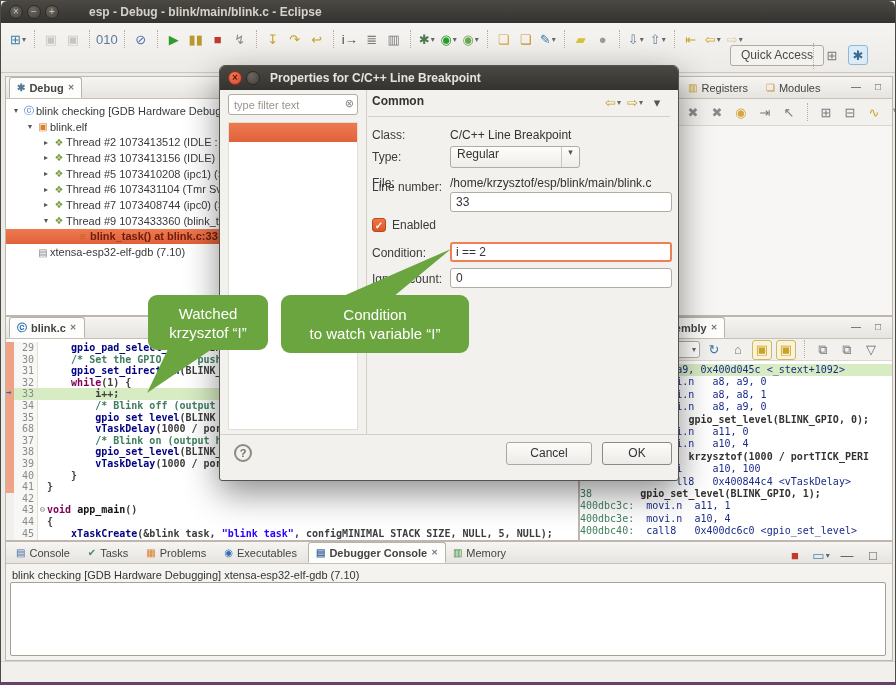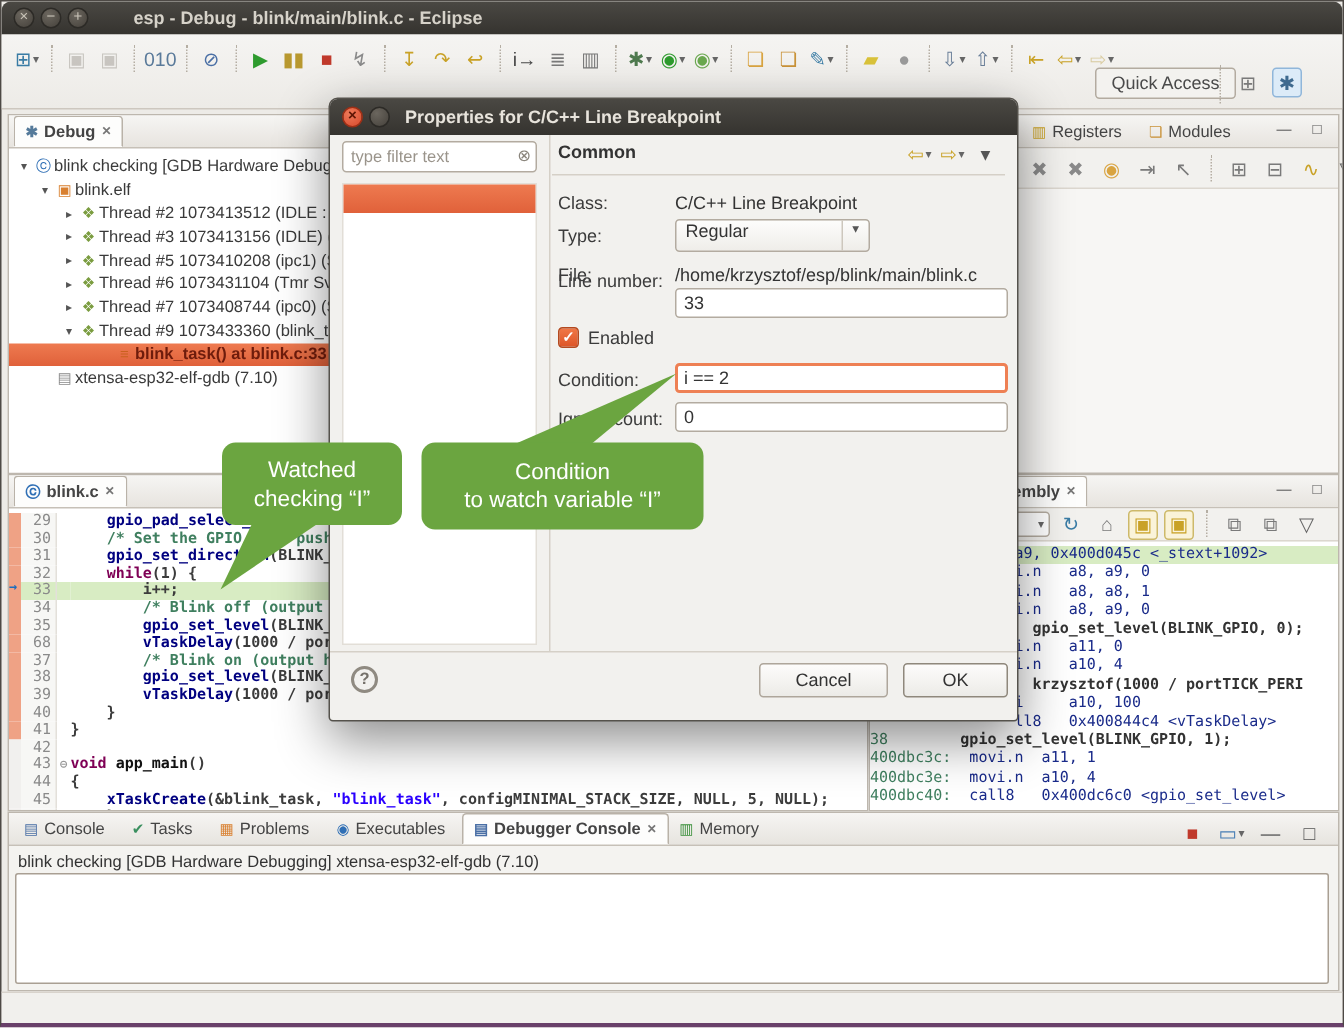--- a/index.html
+++ b/index.html
@@ -720,20 +720,20 @@
     <div class="dbtn" id="btnok" style="line-height:21px">OK</div>
   </div>
 
   <svg id="tailsvg">
     <polygon id="tail1" points="168,346 214,346 146,392" fill="#6ba540"></polygon>
     <polygon id="tail2" points="340,296 392,296 450,248" fill="#6ba540"></polygon>
   </svg>
 
   <div class="callout" style="left:147px;top:294px;width:120px;height:55px">
     <div>Watched</div>
-    <div>checking “I”</div>
+    <div>krzysztof “I”</div>
   </div>
   <div class="callout" style="left:280px;top:294px;width:188px;height:58px">
     <div>Condition</div>
     <div>to watch variable “I”</div>
   </div>
 
 </div>
 
 </body></html>

